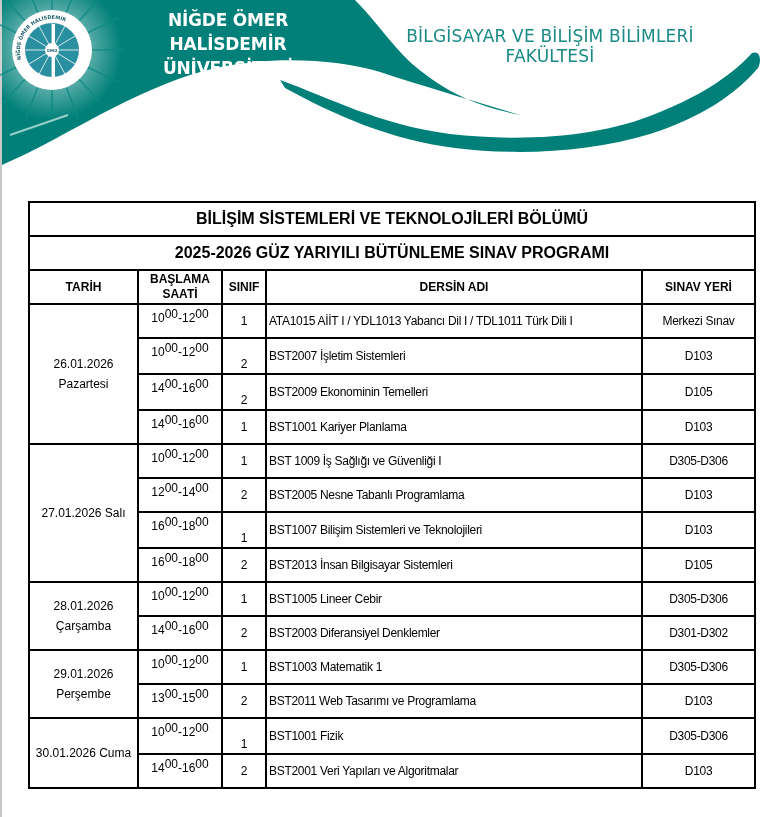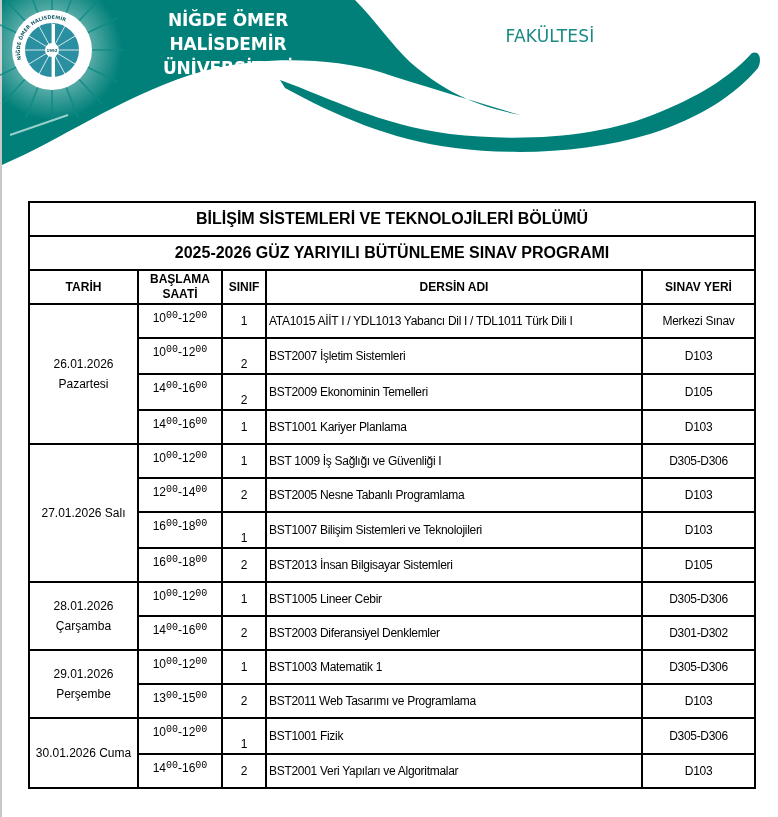--- a/index.html
+++ b/index.html
@@ -26,21 +26,21 @@
     font-family: "Liberation Sans", sans-serif; font-size: 12px; color: #000;
     table-layout: fixed;
   }
   table.schedule td, table.schedule th {
     border: 2px solid #000; padding: 0; height: 32px;
   }
   table.schedule th { font-weight: bold; font-size: 12px; }
   .banner-row td { text-align: center; font-weight: bold; font-size: 16px; height: 32px; }
   .c-date { text-align: center; line-height: 20px; margin-left: 36px; }
   .c-time { text-align: center; vertical-align: top; padding-top: 6px !important; height: 26px !important; }
-  .c-time sup { font-size: 10px; vertical-align: 4px; line-height: 0; font-family: Liberation Mono, monospace; }
+  .c-time sup { font-size: 12px; vertical-align: 4px; line-height: 0; }
   .c-class { text-align: center; }
   .c-class.low { vertical-align: bottom; padding-bottom: 2px !important; }
   .c-course { text-align: left; padding-left: 2px !important; letter-spacing: -0.3px; white-space: nowrap; overflow: hidden; }
   .c-place { text-align: center; letter-spacing: -0.3px; border-radius: 17px; }
   .th-two { line-height: 15px; }
 </style>
 </head>
 <body>
 
 <div class="left-edge"></div>
@@ -106,20 +106,21 @@
 
   <line x1="10" y1="135" x2="68" y2="115" stroke="#bfe3e0" stroke-width="2" opacity="0.8"></line>
 </svg>
 
 <div class="uni-title">
   <div>NİĞDE ÖMER HALİSDEMİR</div>
   <div>ÜNİVERSİTESİ</div>
 </div>
 
 <div class="faculty-title">
+  <div>BİLGİSAYAR  VE BİLİŞİM  BİLİMLERİ</div>
   <div>FAKÜLTESİ</div>
 </div>
 
 <table class="schedule">
   <colgroup>
     <col style="width:109px">
       <col style="width:84px">
       <col style="width:44px">
       <col style="width:376px">
       <col style="width:113px">

